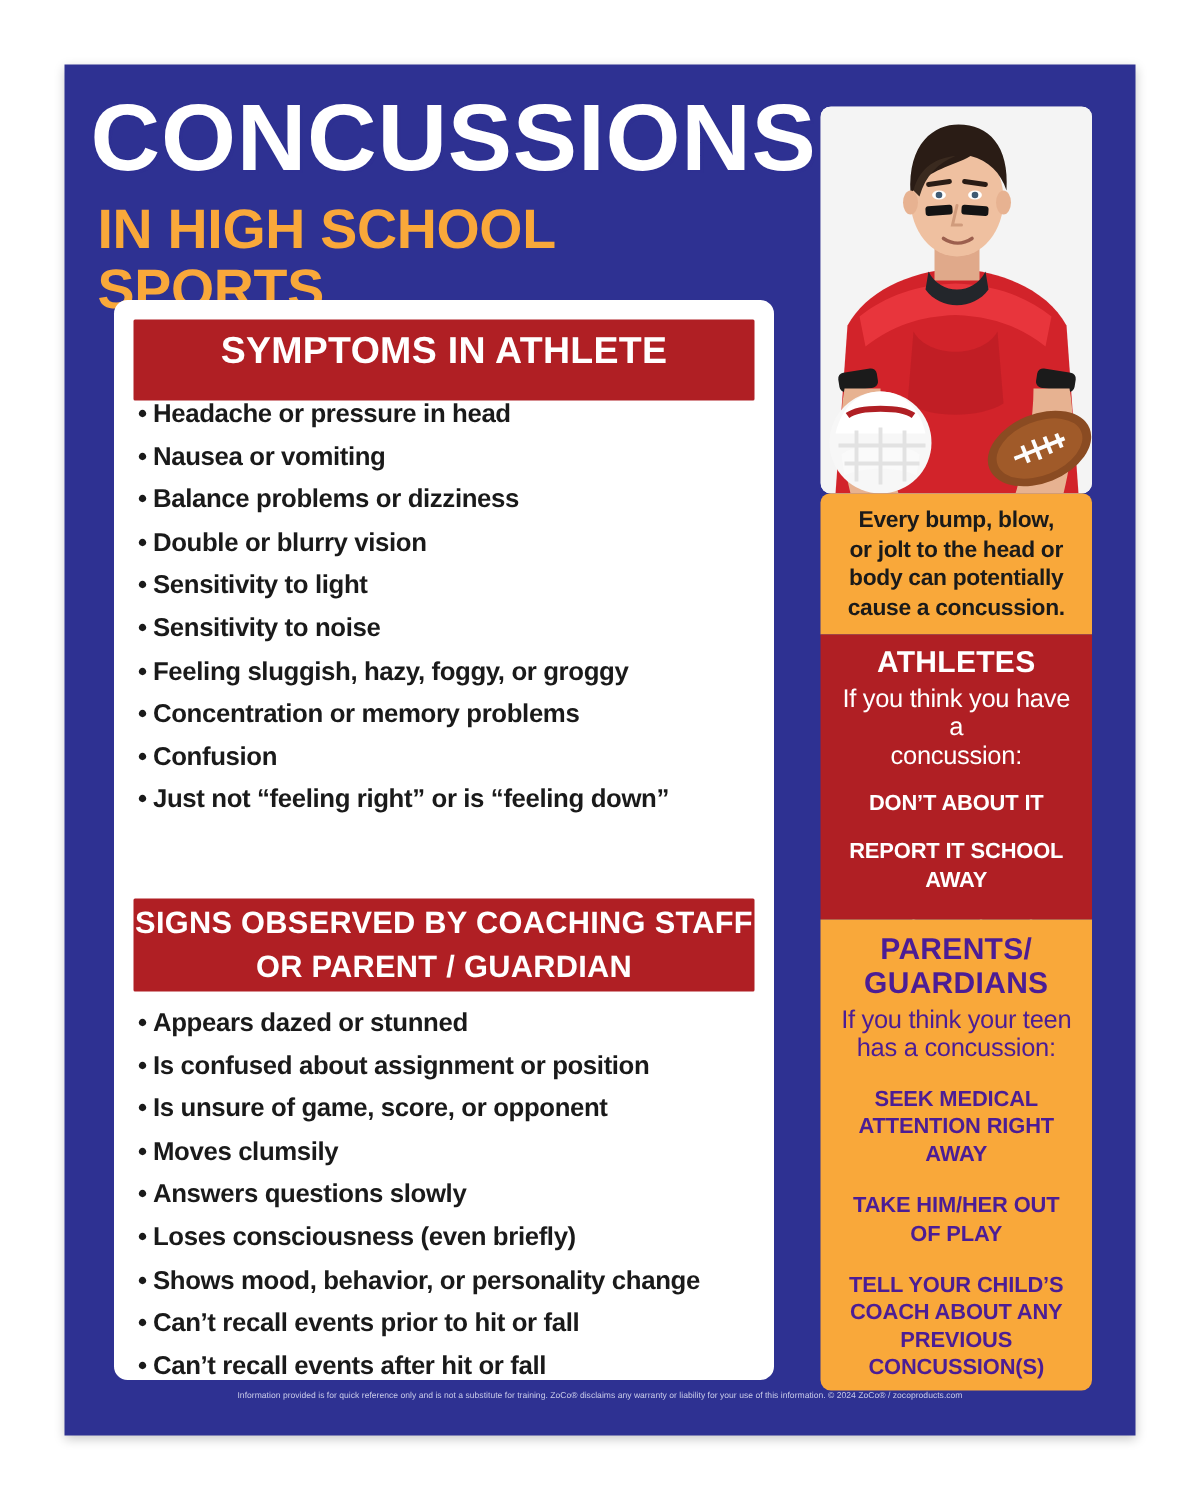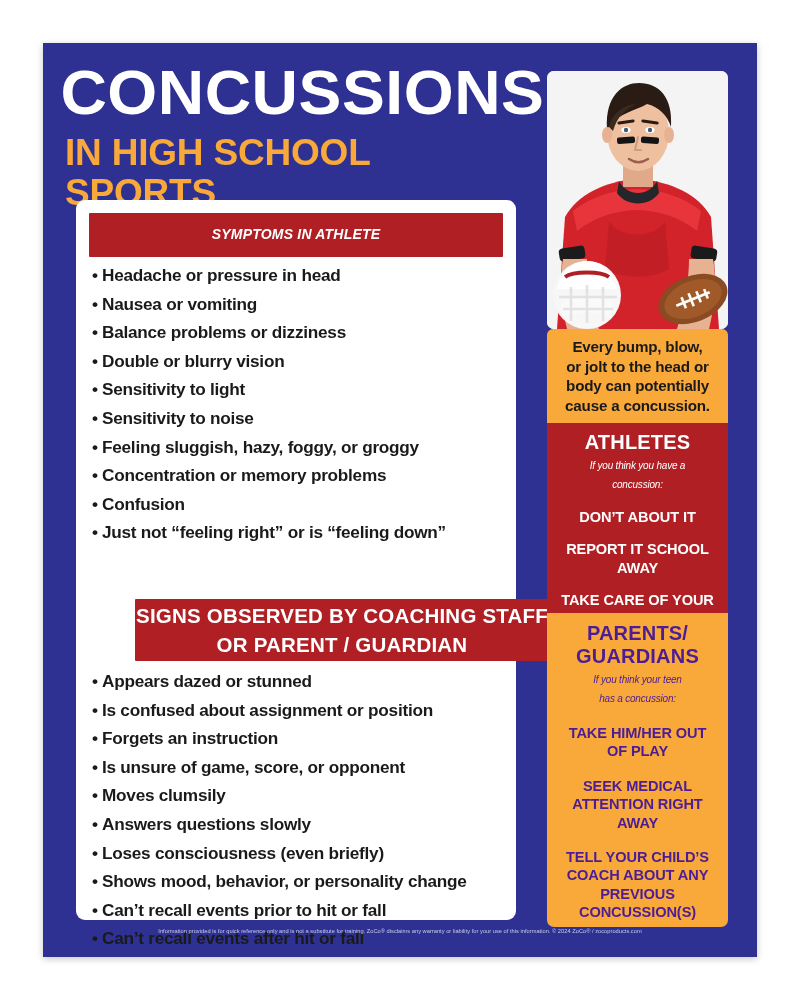--- a/index.html
+++ b/index.html
@@ -83,36 +83,34 @@
     text-align: center;
     font-weight: bold;
     border-radius: 1px;
     letter-spacing: 0.2px;
   }
   #band-symptoms {
     position: absolute;
     left: 13px;
     top: 13px;
     width: 414px;
-    height: 44px;
+    height: 54px;
     line-height: 42px;
-    font-size: 14px;
-    font-style: italic;
+    font-size: 25px;
   }
   #band-signs {
     position: absolute;
     left: 13px;
     top: 399px;
     width: 414px;
     height: 62px;
     font-size: 20.5px;
     line-height: 29px;
     padding-top: 2px;
     box-sizing: border-box;
-    margin-left: 46px;
   }
   .bullet-list {
     position: absolute;
     left: 16px;
     margin: 0;
     padding: 0;
     list-style: none;
     width: 412px;
   }
   #list-symptoms { top: 61px; }
@@ -175,25 +173,24 @@
     padding: 9px 10px 0 10px;
     border-radius: 0 0 7px 7px;
   }
   .panel-head {
     font-weight: bold;
     font-size: 20px;
     line-height: 23px;
     letter-spacing: 0.2px;
   }
   .panel-intro {
-    font-size: 10px;
+    font-size: 17px;
     line-height: 19px;
     margin-top: 2px;
     letter-spacing: -0.2px;
-    font-style: italic;
   }
   .panel-action {
     font-weight: bold;
     font-size: 14.6px;
     line-height: 18.4px;
     letter-spacing: -0.1px;
   }
   #panel-athletes .panel-action { margin-top: 14px; }
   #panel-parents .panel-action { margin-top: 16px; }
   
@@ -238,21 +235,20 @@
       </ul>
 
       <div class="band" id="band-signs">
         <div>SIGNS OBSERVED BY COACHING STAFF</div>
         <div>OR PARENT / GUARDIAN</div>
       </div>
 
       <ul class="bullet-list" id="list-signs">
         <li><span class="dot">•</span><span>Appears dazed or stunned</span></li>
         <li><span class="dot">•</span><span>Is confused about assignment or position</span></li>
-        <li><span class="dot">•</span><span>Forgets an instruction</span></li>
         <li><span class="dot">•</span><span>Is unsure of game, score, or opponent</span></li>
         <li><span class="dot">•</span><span>Moves clumsily</span></li>
         <li><span class="dot">•</span><span>Answers questions slowly</span></li>
         <li><span class="dot">•</span><span>Loses consciousness (even briefly)</span></li>
         <li><span class="dot">•</span><span>Shows mood, behavior, or personality change</span></li>
         <li><span class="dot">•</span><span>Can’t recall events prior to hit or fall</span></li>
         <li><span class="dot">•</span><span>Can’t recall events after hit or fall</span></li>
       </ul>
     </div>
 
@@ -340,21 +336,21 @@
 
     <div class="side-panel" id="panel-parents">
       <div class="panel-head">
         <div>PARENTS/</div>
         <div>GUARDIANS</div>
       </div>
       <div class="panel-intro">
         <div>If you think your teen</div>
         <div>has a concussion:</div>
       </div>
+      <div class="panel-action">SEEK MEDICAL ATTENTION RIGHT AWAY</div>
       <div class="panel-action">TAKE HIM/HER OUT OF PLAY</div>
-      <div class="panel-action">SEEK MEDICAL ATTENTION RIGHT AWAY</div>
       <div class="panel-action">TELL YOUR CHILD’S COACH ABOUT ANY PREVIOUS CONCUSSION(S)</div>
     </div>
 
     <div id="footer">Information provided is for quick reference only and is not a substitute for training. ZoCo® disclaims any warranty or liability for your use of this information. © 2024 ZoCo® / zocoproducts.com</div>
 
   </div>
 </div>
 
 </body></html>

